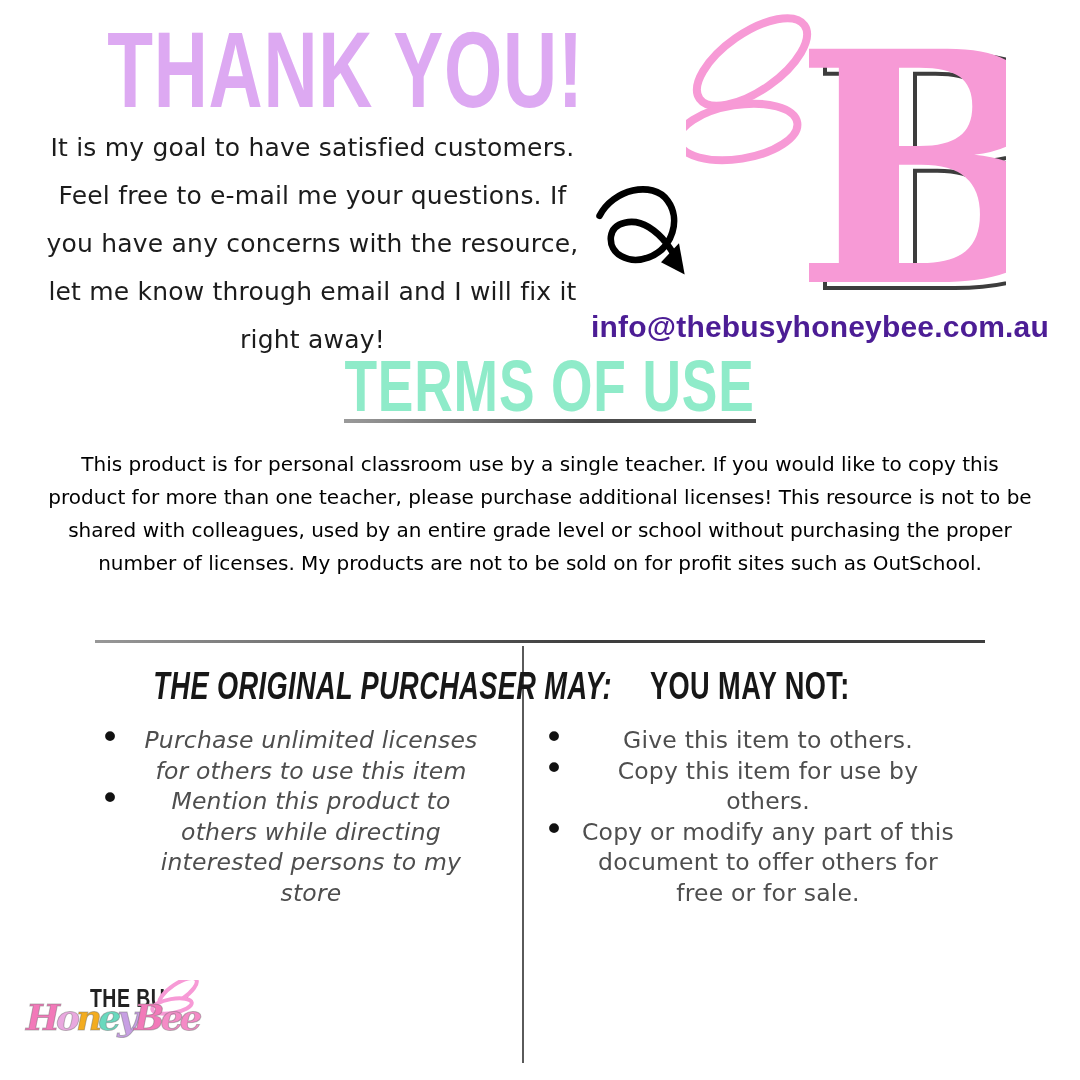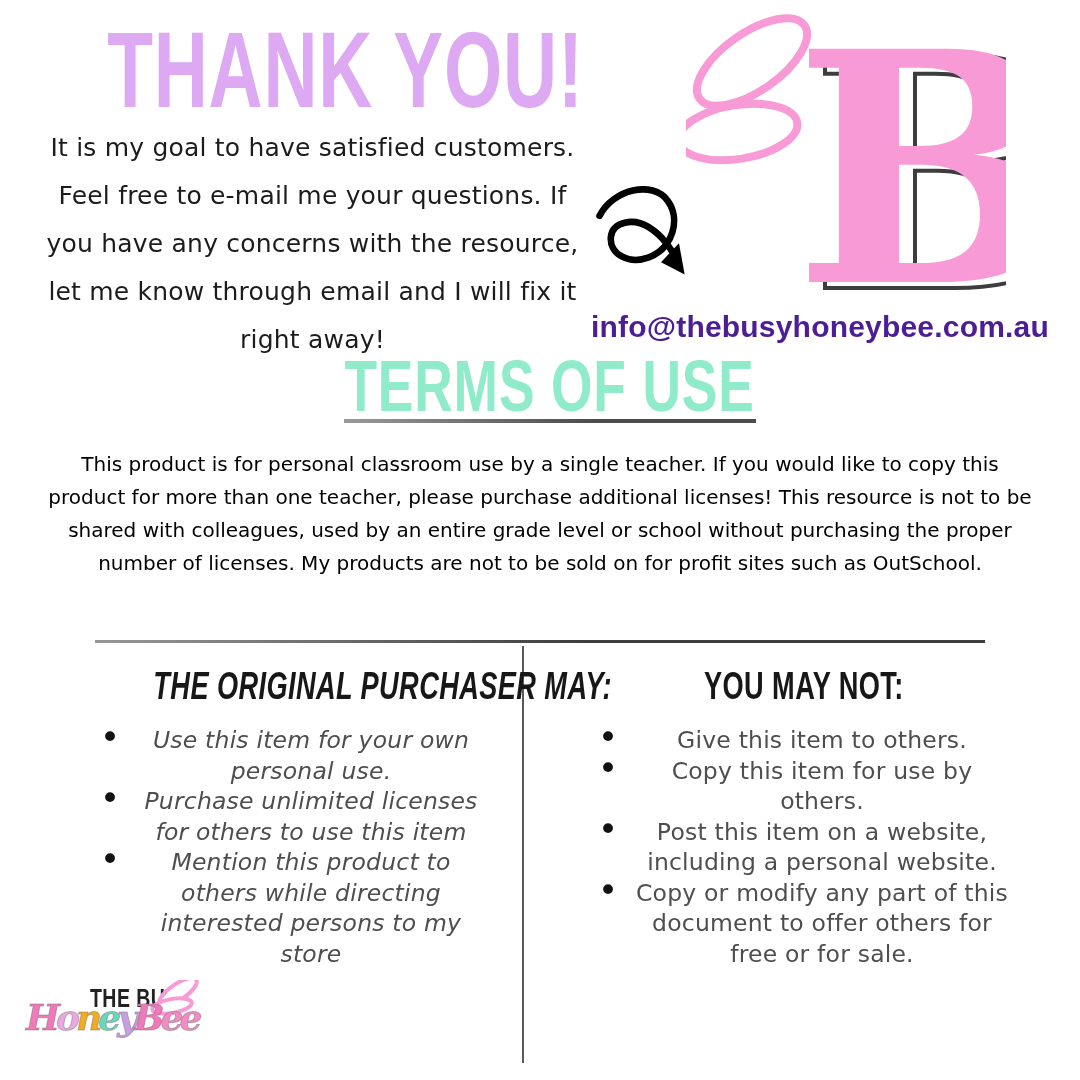--- a/index.html
+++ b/index.html
@@ -61,21 +61,21 @@
   #column-divider{left:522px;top:646px;width:2px;height:417px;background:#5a5a5a;}
 
   
   .col-heading{ text-align:center;}
   .col-heading span{
     display:inline-block;font-weight:700;font-size:34px;color:#171717;
     transform:scale(0.8,1.12);transform-origin:center top;white-space:nowrap;
     letter-spacing:0.5px;
   }
   #may-col{left:96px;top:664px;width:394px;font-style:italic;}
-  #maynot-col{left:594px;top:664px;width:420px;}
+  #maynot-col{left:540px;top:664px;width:420px;}
   ul.tos-list{list-style:none;margin:22px 0 0 0;padding:0;}
   ul.tos-list li{
     position:relative;padding-left:36px;text-align:center;
     font-family:"DejaVu Sans",sans-serif;font-size:23.5px;line-height:30.5px;
     color:var(--bullet-gray);margin-bottom:0px;letter-spacing:0.2px;
   }
   ul.tos-list li::before{
     content:"\2022";position:absolute;left:4px;top:-3px;font-size:34px;color:#111;
   }
 
@@ -123,34 +123,32 @@
 <div class="abs" id="terms-body">This product is for personal classroom use by a single teacher. If you would like to copy this product for more than one teacher, please purchase additional licenses! This resource is not to be shared with colleagues, used by an entire grade level or school without purchasing the proper number of licenses. My products are not to be sold on for profit sites such as OutSchool.</div>
 
 <div class="abs" id="section-divider"></div>
 <div class="abs" id="column-divider"></div>
 
 <div class="abs" id="may-col">
   <div class="col-heading">
     <span>THE ORIGINAL PURCHASER MAY:</span>
   </div>
   <ul class="tos-list">
-    <li>Use this item for your own personal use.</li>
     <li>Purchase unlimited licenses for others to use this item</li>
     <li>Mention this product to others while directing interested persons to my store</li>
   </ul>
 </div>
 
 <div class="abs" id="maynot-col">
   <div class="col-heading">
     <span>YOU MAY NOT:</span>
   </div>
   <ul class="tos-list">
     <li>Give this item to others.</li>
     <li>Copy this item for use by others.</li>
-    <li>Post this item on a website, including a personal website.</li>
     <li>Copy or modify any part of this document to offer others for free or for sale.</li>
   </ul>
 </div>
 
 <div class="abs" id="footer-logo">
   <div id="footer-busy">THE BUSY</div>
   <svg id="footer-wings" viewBox="0 0 60 36" aria-hidden="true">
     <ellipse cx="28" cy="12" rx="22" ry="8" transform="rotate(-34 28 12)"></ellipse>
     <ellipse cx="22" cy="26" rx="20" ry="7" transform="rotate(-10 22 26)"></ellipse>
   </svg>

